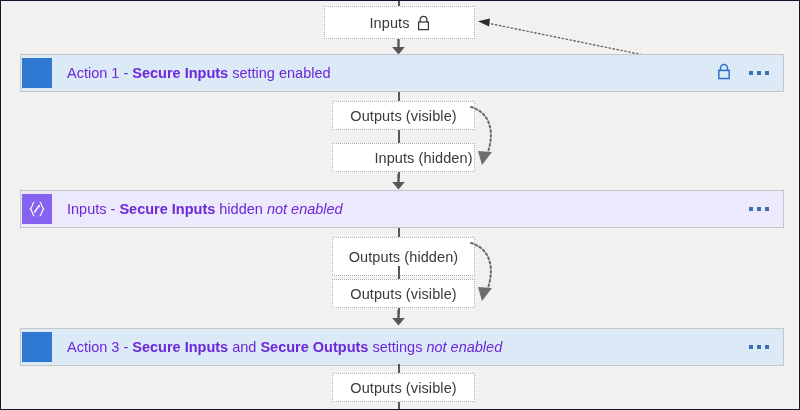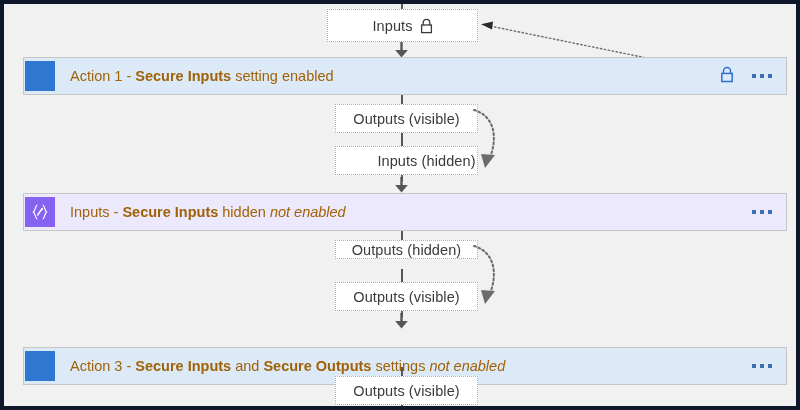--- a/index.html
+++ b/index.html
@@ -9,21 +9,21 @@
   }
   body {
     font-family: "Liberation Sans", sans-serif;
   }
 
   #canvas {
     position: relative;
     width: 800px;
     height: 410px;
     background: #f1f1f1;
-    border: 4px solid #0f172a;
+    border: 1px solid #0f172a;
     box-sizing: border-box;
     overflow: hidden;
   }
 
   
   .data-box {
     position: absolute;
     box-sizing: border-box;
     background: #ffffff;
     border: 1px dotted #b0b0b0;
@@ -63,21 +63,21 @@
     display: flex;
     align-items: center;
     justify-content: center;
   }
   .row-icon.blue   { background: #2e78d2; }
   .row-icon.purple { background: #8662f0; }
 
   .row-label {
     margin-left: 15px;
     font-size: 14.5px;
-    color: #a16207;
+    color: #6d28d9;
     white-space: nowrap;
   }
   .row-label b { font-weight: bold; }
   .row-label i { }
 
   .row-right {
     margin-left: auto;
     display: flex;
     align-items: center;
     padding-right: 12px;
@@ -198,21 +198,21 @@
       <span class="ellipsis">
         <span></span>
           <span></span>
           <span></span>
       </span>
     </div>
   </div>
 
   <div class="vline" style="left:397px; top:227px; height:9px;"></div>
 
-  <div class="data-box" style="left:331px; top:236px; width:143px; height:19px;">
+  <div class="data-box" style="left:331px; top:236px; width:143px; height:39px;">
     <span>Outputs (hidden)</span>
   </div>
 
   <div class="vline" style="left:397px; top:265px; height:13px;"></div>
 
   <div class="data-box" style="left:331px; top:278px; width:143px; height:29px;">
     <span>Outputs  (visible)</span>
   </div>
 
   <svg class="curve-svg" style="left:460px; top:234px;" width="50" height="78">
@@ -220,21 +220,21 @@
     <polygon points="17,52 31,53 21,66" fill="#6c6c6c"></polygon>
   </svg>
 
   <div class="vline" style="left:397px; top:307px; height:6px;"></div>
 
   <svg class="arrow-svg" style="left:390px; top:309px;" width="16" height="16">
     <line x1="7.5" y1="0" x2="7.5" y2="9" stroke="#57575a" stroke-width="2.4"></line>
     <polygon points="1.2,8 13.8,8 7.5,15.5" fill="#57575a"></polygon>
   </svg>
 
-  <div class="action-row blue" style="top:343px;justify-content:center;">
+  <div class="action-row blue" style="top:327px;justify-content:center;">
     <div class="row-icon blue">
       <svg width="16" height="16" viewBox="0 0 16 16">
         <rect x="1" y="1" width="14" height="14" fill="#2e78d2"></rect>
       </svg>
     </div>
     <div class="row-label">
       <span>Action 3 - </span><b>Secure Inputs</b><span> and </span><b>Secure Outputs</b><span> settings </span><i>not enabled</i>
     </div>
     <div class="row-right">
       <span class="ellipsis">

